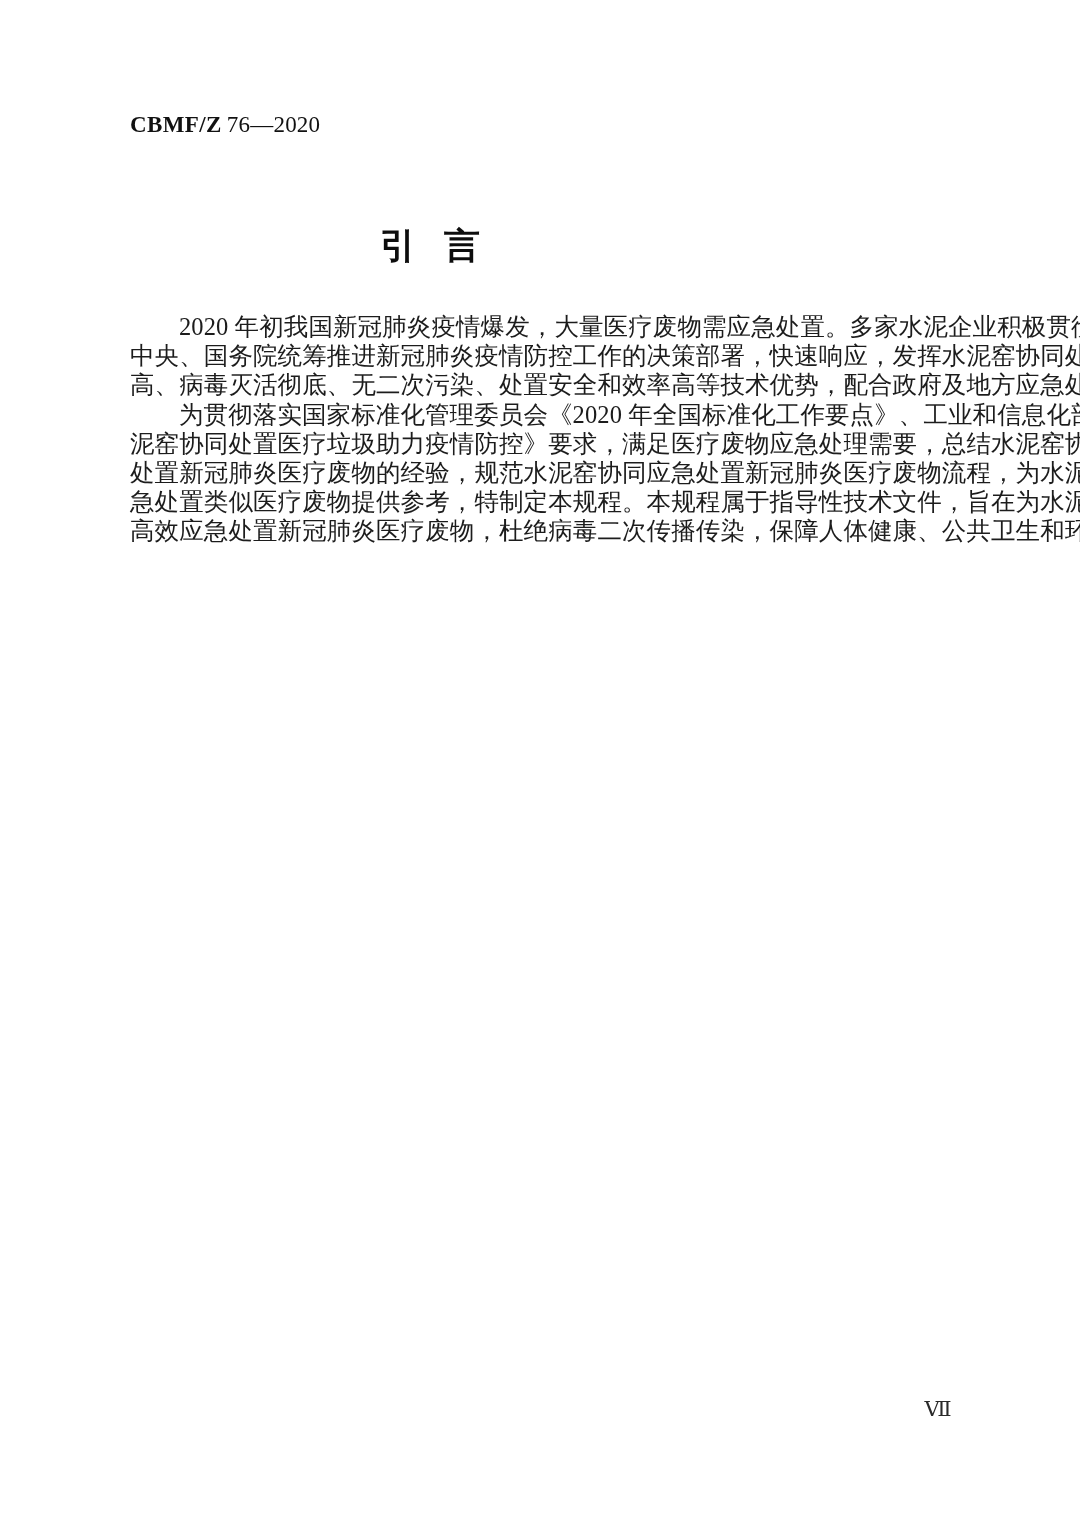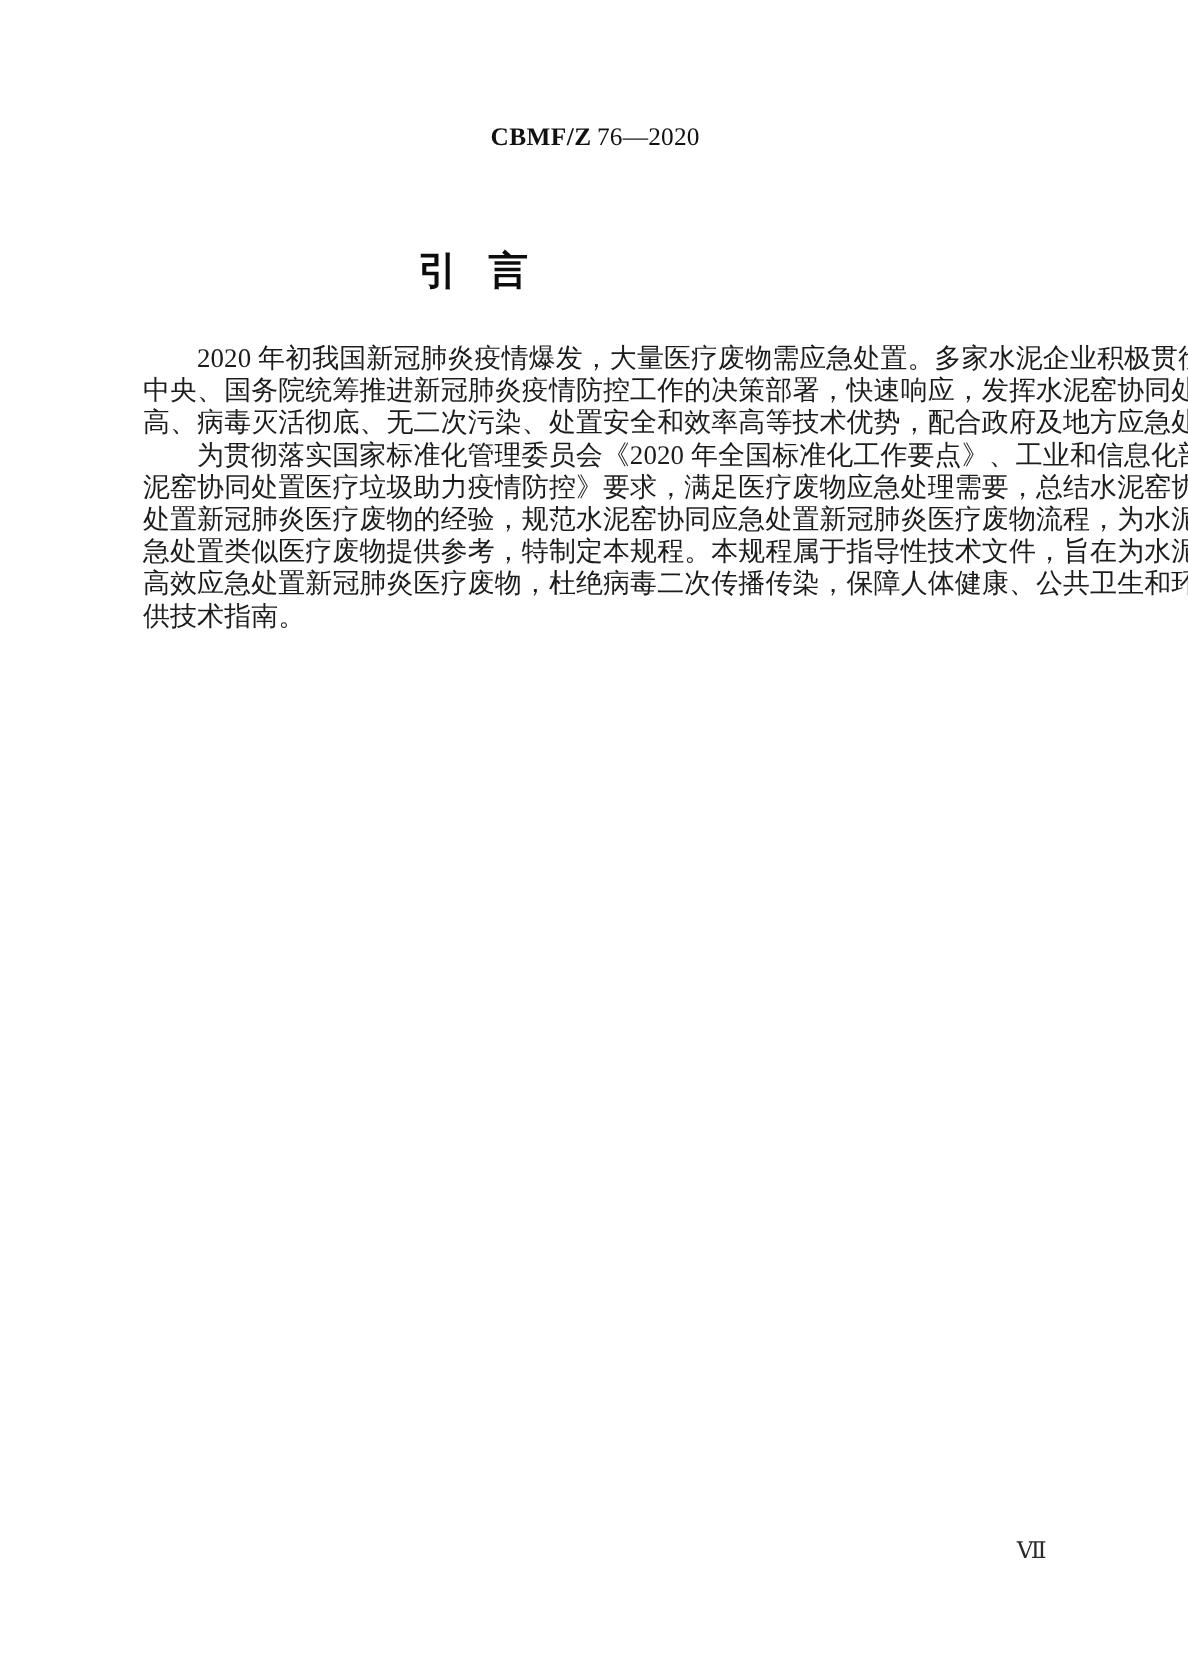--- a/index.html
+++ b/index.html
@@ -18,21 +18,21 @@
     color: #1a1a1a;
   }
 
   
   .header {
     position: absolute;
     top: 112px;
     left: 130px;
     right: 128px;
     height: 34px;
-    text-align: center;
+    text-align: left;
     white-space: nowrap;
   }
 
   .header-std-code {
     font-family: "Liberation Serif", "DejaVu Serif", serif;
     font-weight: bold;
     font-size: 23px;
     letter-spacing: 0.4px;
     color: #111111;
   }
@@ -125,19 +125,18 @@
         <span class="line line-indent">2020 年初我国新冠肺炎疫情爆发，大量医疗废物需应急处置。多家水泥企业积极贯彻落实党</span>
         <span class="line">中央、国务院统筹推进新冠肺炎疫情防控工作的决策部署，快速响应，发挥水泥窑协同处置温度</span>
         <span class="line">高、病毒灭活彻底、无二次污染、处置安全和效率高等技术优势，配合政府及地方应急处置百余吨</span>
       </p>
       <p class="para">
         <span class="line line-indent">为贯彻落实国家标准化管理委员会《2020 年全国标准化工作要点》、工业和信息化部关于《水</span>
         <span class="line">泥窑协同处置医疗垃圾助力疫情防控》要求，满足医疗废物应急处理需要，总结水泥窑协同应急</span>
         <span class="line">处置新冠肺炎医疗废物的经验，规范水泥窑协同应急处置新冠肺炎医疗废物流程，为水泥窑协同应</span>
         <span class="line">急处置类似医疗废物提供参考，特制定本规程。本规程属于指导性技术文件，旨在为水泥企业安全</span>
         <span class="line">高效应急处置新冠肺炎医疗废物，杜绝病毒二次传播传染，保障人体健康、公共卫生和环境安全提</span>
-        <span class="line">供技术指南。</span>
       </p>
     </div>
 
   <div class="folio">Ⅶ</div>
 
 </div>
 
 </body></html>

